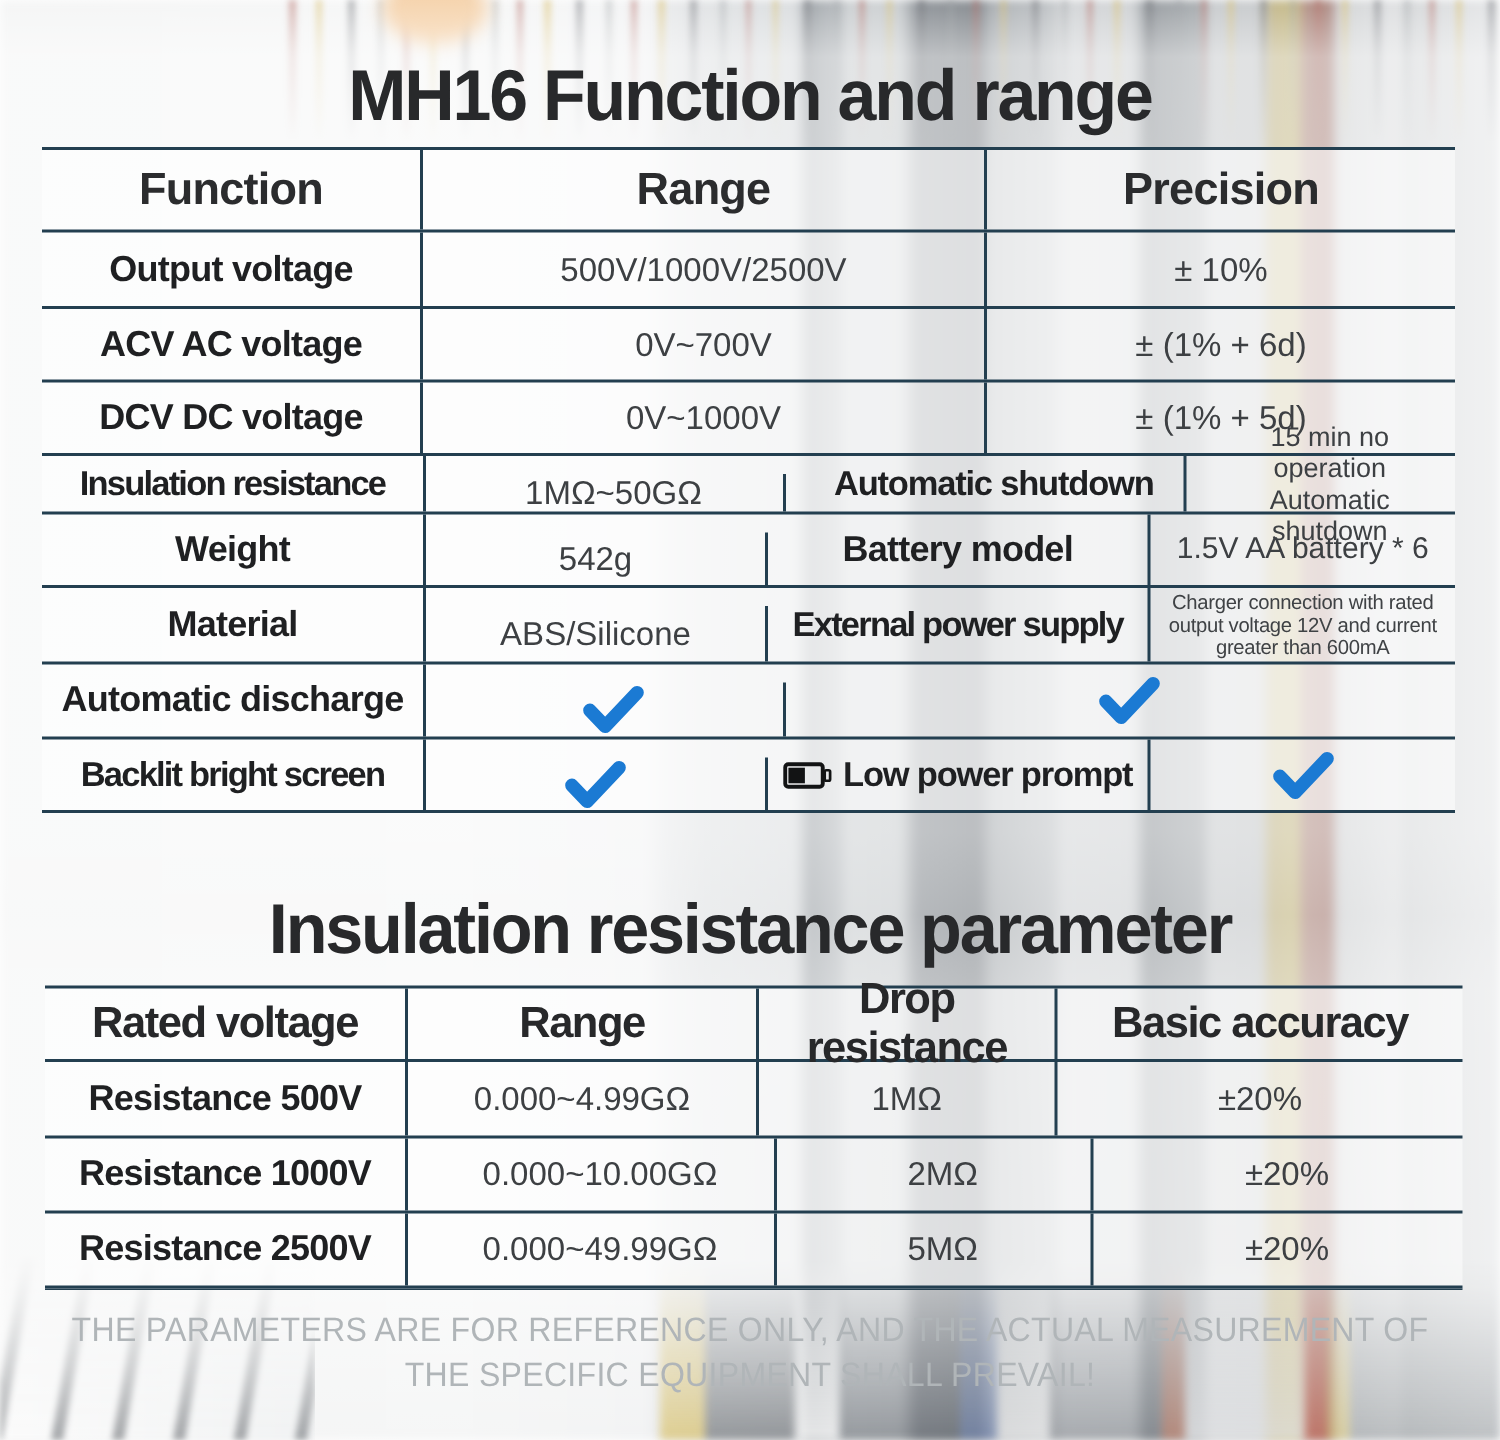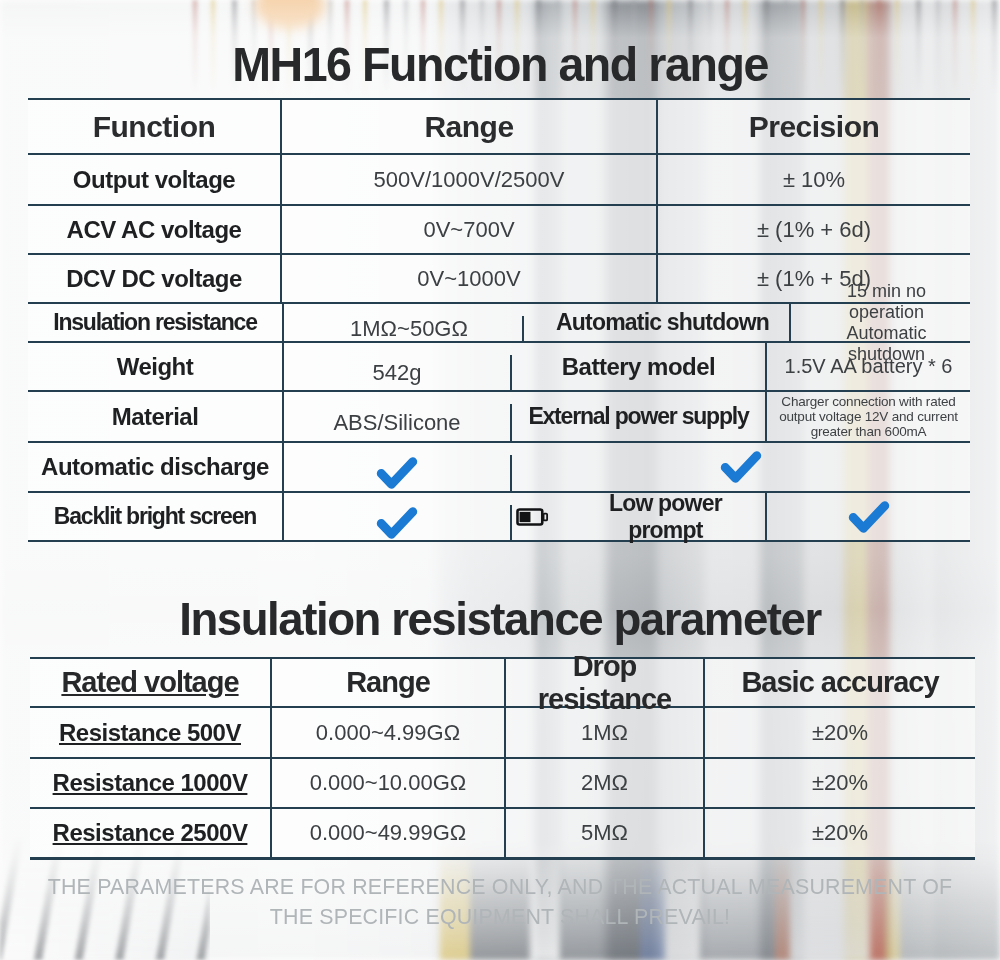--- a/index.html
+++ b/index.html
@@ -91,31 +91,31 @@
     display:flex;align-items:center;justify-content:center;box-sizing:border-box;
     border-right:2px solid #233f50;text-align:center;color:#3d4043;font-size:22px;
     padding:10px 4px;
   }
   .cell:last-child{border-right:none;}
   
   .a1{width:254px;} .a2{width:376px;} .a3{flex:1;}
   
   .b1{width:256px;} .b2{width:228px;margin-top:12px;} .b3{width:255px;} .b4{flex:1;}
   
-  .d1{width:242px;text-decoration:underline;} .d2{width:234px;} .d3{width:199px;} .d4{flex:1;}
+  .d1{width:242px;} .d2{width:234px;} .d3{width:199px;} .d4{flex:1;}
   .hdr{font-weight:bold;font-size:30px;color:#2b2c2e;letter-spacing:-0.5px;}
   .hdr2{font-weight:bold;font-size:29px;color:#27282a;letter-spacing:-1px;}
   .lab{font-weight:bold;font-size:24px;color:#1f2022;letter-spacing:-0.5px;}
   .lab.tight{font-size:23px;letter-spacing:-1.2px;}
   .val{font-size:22px;color:#3d4043;}
   .small2{font-size:18px;line-height:21px;color:#3d4043;}
   .small3{font-size:13.5px;line-height:15px;color:#3f4245;letter-spacing:-0.2px;}
-  .h55{height:55px;} .h51{height:51px;} .h49{height:49px;} .h56{height:39px;gap:12px;} .h50{height:50px;}
+  .h55{height:55px;} .h51{height:51px;} .h49{height:49px;} .h56{height:39px;gap:12px;} .h50{height:50px;gap:12px;}
   .icon-wrap{display:flex;align-items:center;justify-content:center;}
-  .lab-with-icon{display:flex;align-items:center;gap:21px;justify-content:flex-end;}
+  .lab-with-icon{display:flex;align-items:center;gap:7px;justify-content:flex-end;}
   
   .footer{
     position:absolute;left:0;top:872px;width:1000px;text-align:center;
     color:#b0b5b8;font-size:22.5px;line-height:30px;letter-spacing:0.2px;
     transform:scaleX(0.95);
   }
 </style>
 </head>
 <body>
 

